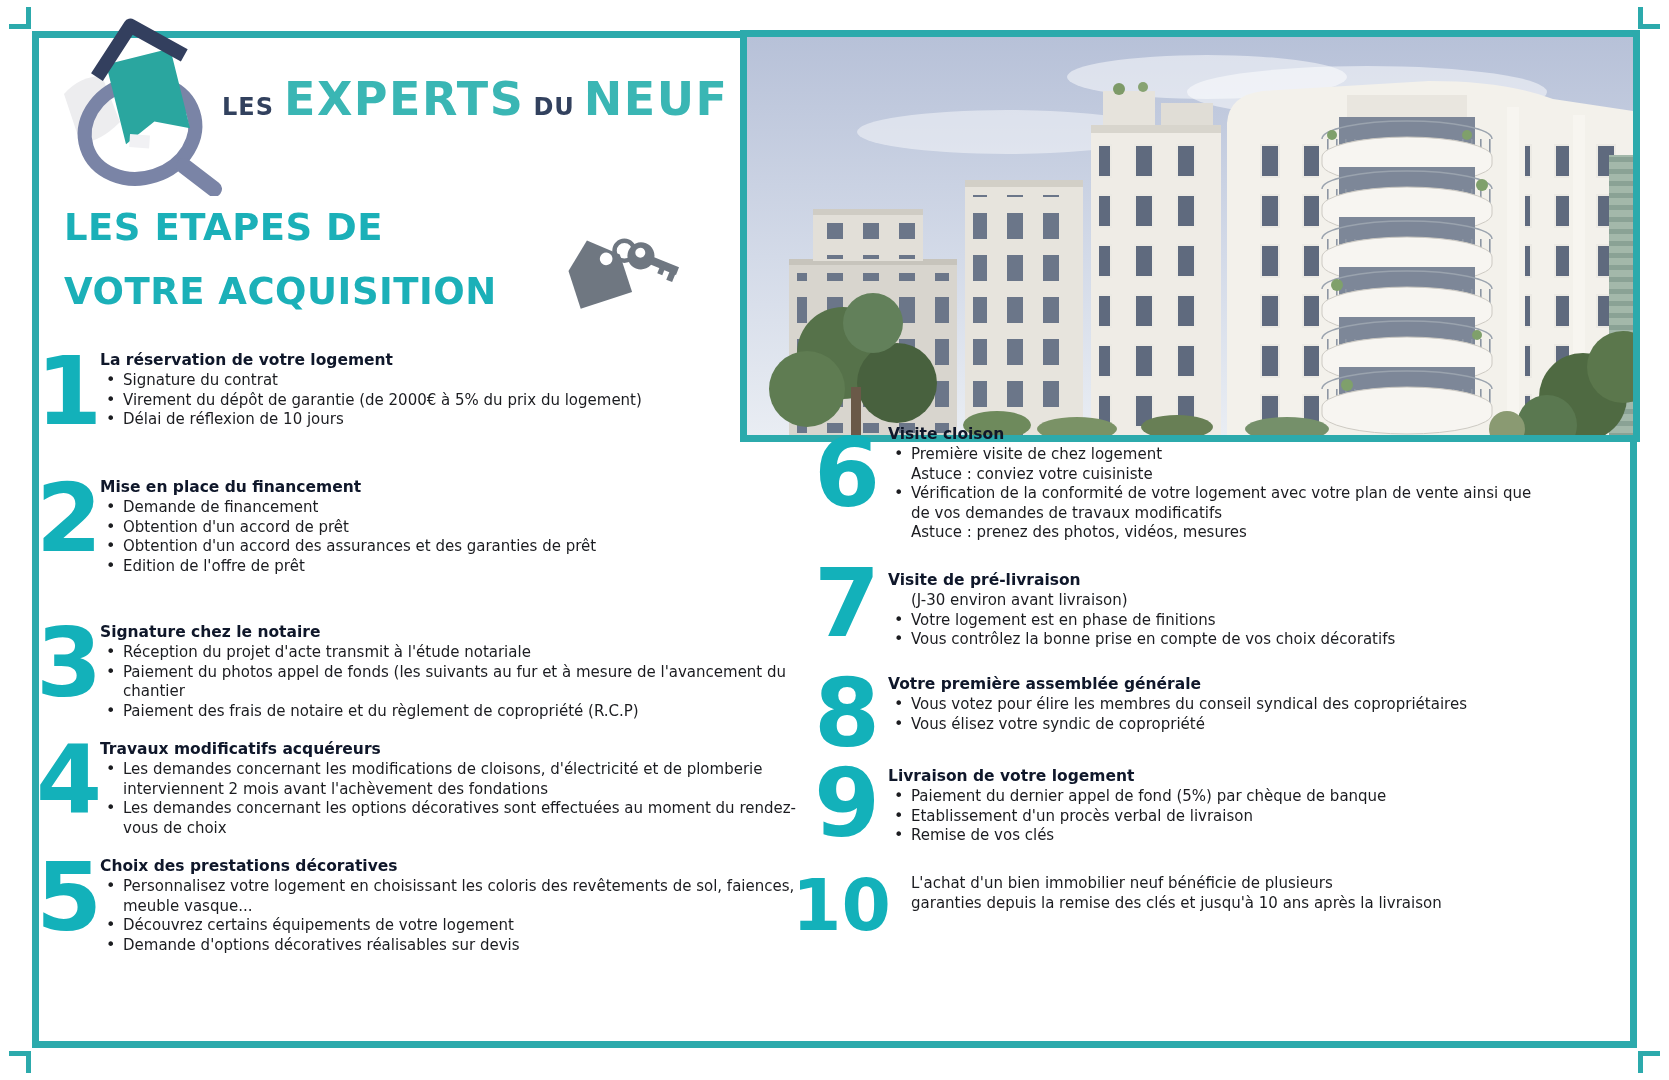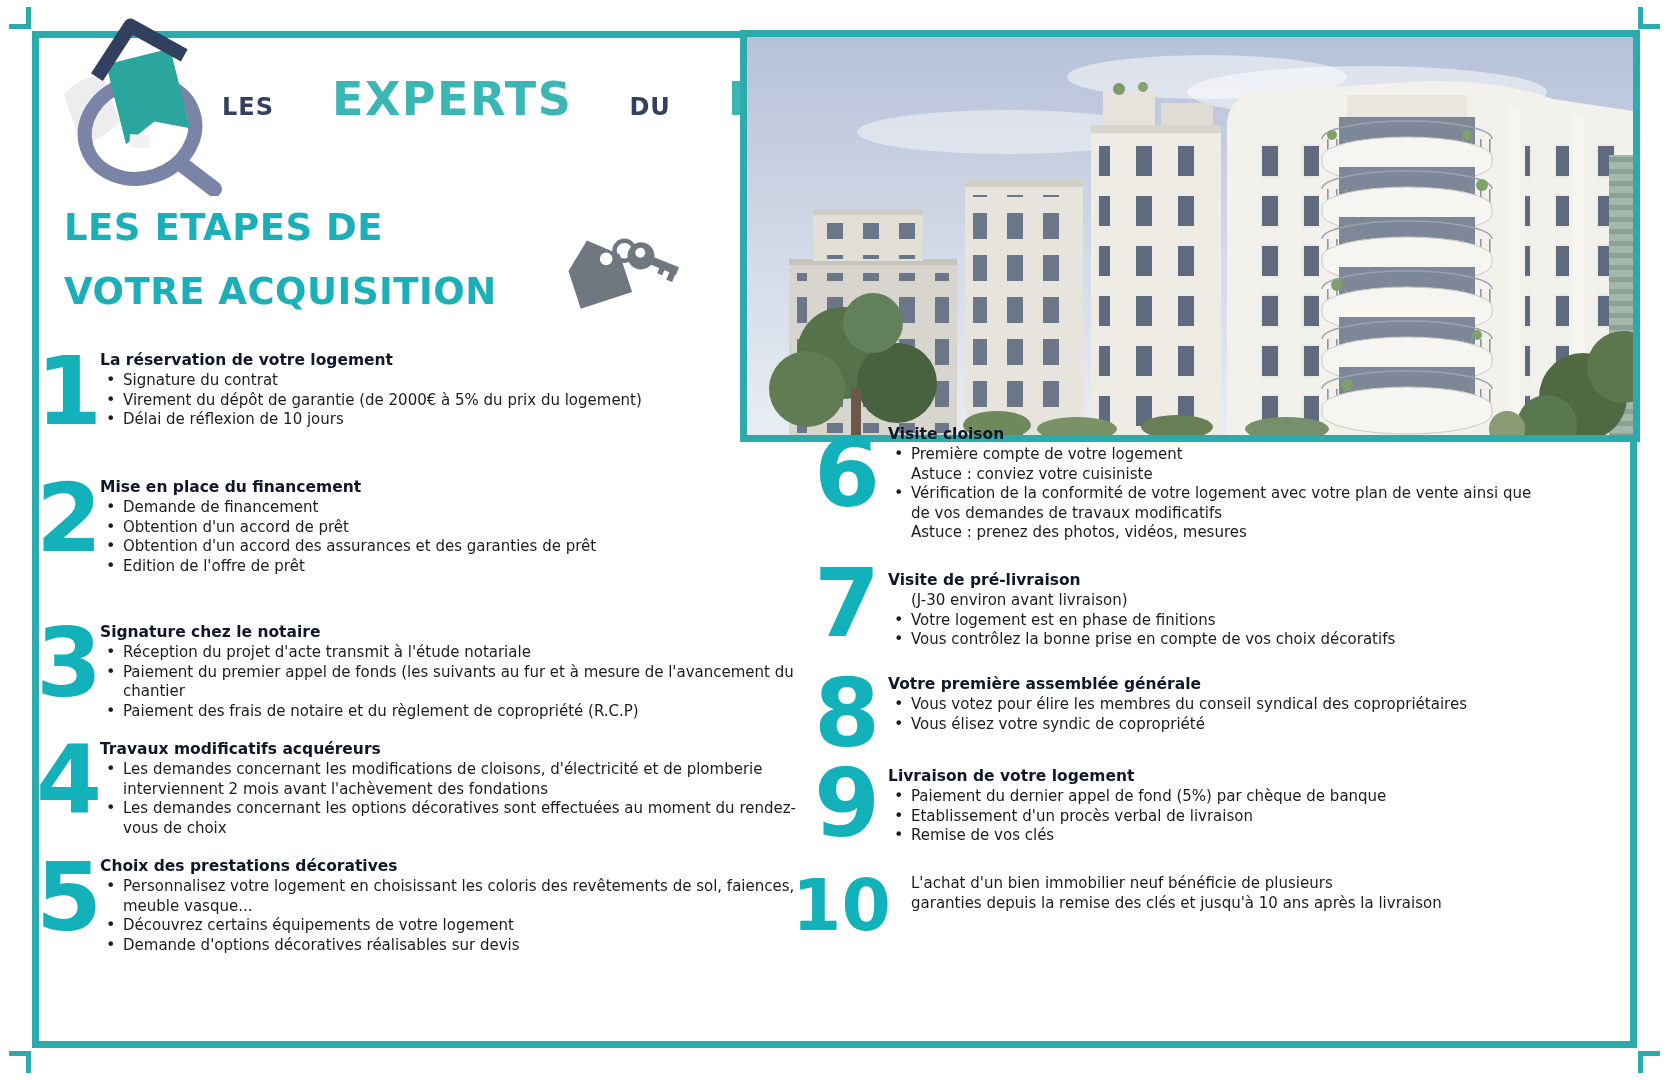--- a/index.html
+++ b/index.html
@@ -11,21 +11,21 @@
   .frame { position:absolute; left:32px; top:31px; width:1605px; height:1017px;
            border:7px solid #2caaac; box-sizing:border-box; }
   .corner { position:absolute; width:17px; height:17px; }
   .corner.tl { left:9px;  top:7px;    border-right:5px solid #2caaac; border-bottom:5px solid #2caaac; }
   .corner.tr { right:9px; top:7px;    border-left:5px solid #2caaac;  border-bottom:5px solid #2caaac; }
   .corner.bl { left:9px;  bottom:7px; border-right:5px solid #2caaac; border-top:5px solid #2caaac; }
   .corner.br { right:9px; bottom:7px; border-left:5px solid #2caaac;  border-top:5px solid #2caaac; }
 
   
   .logo-graphic { position:absolute; left:52px; top:14px; }
-  .brand { position:absolute; left:222px; top:72px; display:flex; align-items:baseline; white-space:nowrap;gap:48px; }
+  .brand { position:absolute; left:222px; top:72px; display:flex; align-items:baseline; white-space:nowrap; }
   .brand .small { font-size:24px; font-weight:700; color:#32415e; letter-spacing:1px; }
   .brand .big   { font-size:46px; font-weight:700; color:#3ab6b4; letter-spacing:1.5px; }
   .brand .sp-r  { margin-right:10px; }
   .brand .sp-lr { margin:0 9px; }
 
   
   .title { position:absolute; left:64px; top:196px; font-size:37px; font-weight:700;
            color:#1bb0b8; line-height:64px; letter-spacing:0.5px; }
 
   .keys { position:absolute; left:556px; top:220px; }
@@ -268,21 +268,21 @@
       <li class="bullet">Obtention d'un accord des assurances et des garanties de prêt</li>
       <li class="bullet">Edition de l'offre de prêt</li>
     </ul>
   </div>
 
   <div class="step sL s3">
     <div class="step-num">3</div>
     <h3 class="step-title">Signature chez le notaire</h3>
     <ul>
       <li class="bullet">Réception du projet d'acte transmit à l'étude notariale</li>
-      <li class="bullet">Paiement du premier appel de fonds (les suivants au fur et à mesure de l'avancement du chantier</li>
+      <li class="bullet">Paiement du photos appel de fonds (les suivants au fur et à mesure de l'avancement du chantier</li>
       <li class="bullet">Paiement des frais de notaire et du règlement de copropriété (R.C.P)</li>
     </ul>
   </div>
 
   <div class="step sL s4">
     <div class="step-num">4</div>
     <h3 class="step-title">Travaux modificatifs acquéreurs</h3>
     <ul>
       <li class="bullet">Les demandes concernant les modifications de cloisons, d'électricité et de plomberie interviennent 2 mois avant l'achèvement des fondations</li>
       <li class="bullet">Les demandes concernant les options décoratives sont effectuées au moment du rendez-vous de choix</li>
@@ -296,21 +296,21 @@
       <li class="bullet">Personnalisez votre logement en choisissant les coloris des revêtements de sol, faiences, meuble vasque...</li>
       <li class="bullet">Découvrez certains équipements de votre logement</li>
       <li class="bullet">Demande d'options décoratives réalisables sur devis</li>
     </ul>
   </div>
 
   <div class="step sR s6">
     <div class="step-num">6</div>
     <h3 class="step-title">Visite cloison</h3>
     <ul>
-      <li class="bullet">Première compte de votre logement</li>
+      <li class="bullet">Première visite de chez logement</li>
       <li class="note">Astuce : conviez votre cuisiniste</li>
       <li class="bullet">Vérification de la conformité de votre logement avec votre plan de vente ainsi que de vos demandes de travaux modificatifs</li>
       <li class="note">Astuce : prenez des photos, vidéos, mesures</li>
     </ul>
   </div>
 
   <div class="step sR s7">
     <div class="step-num">7</div>
     <h3 class="step-title">Visite de pré-livraison</h3>
     <ul>

